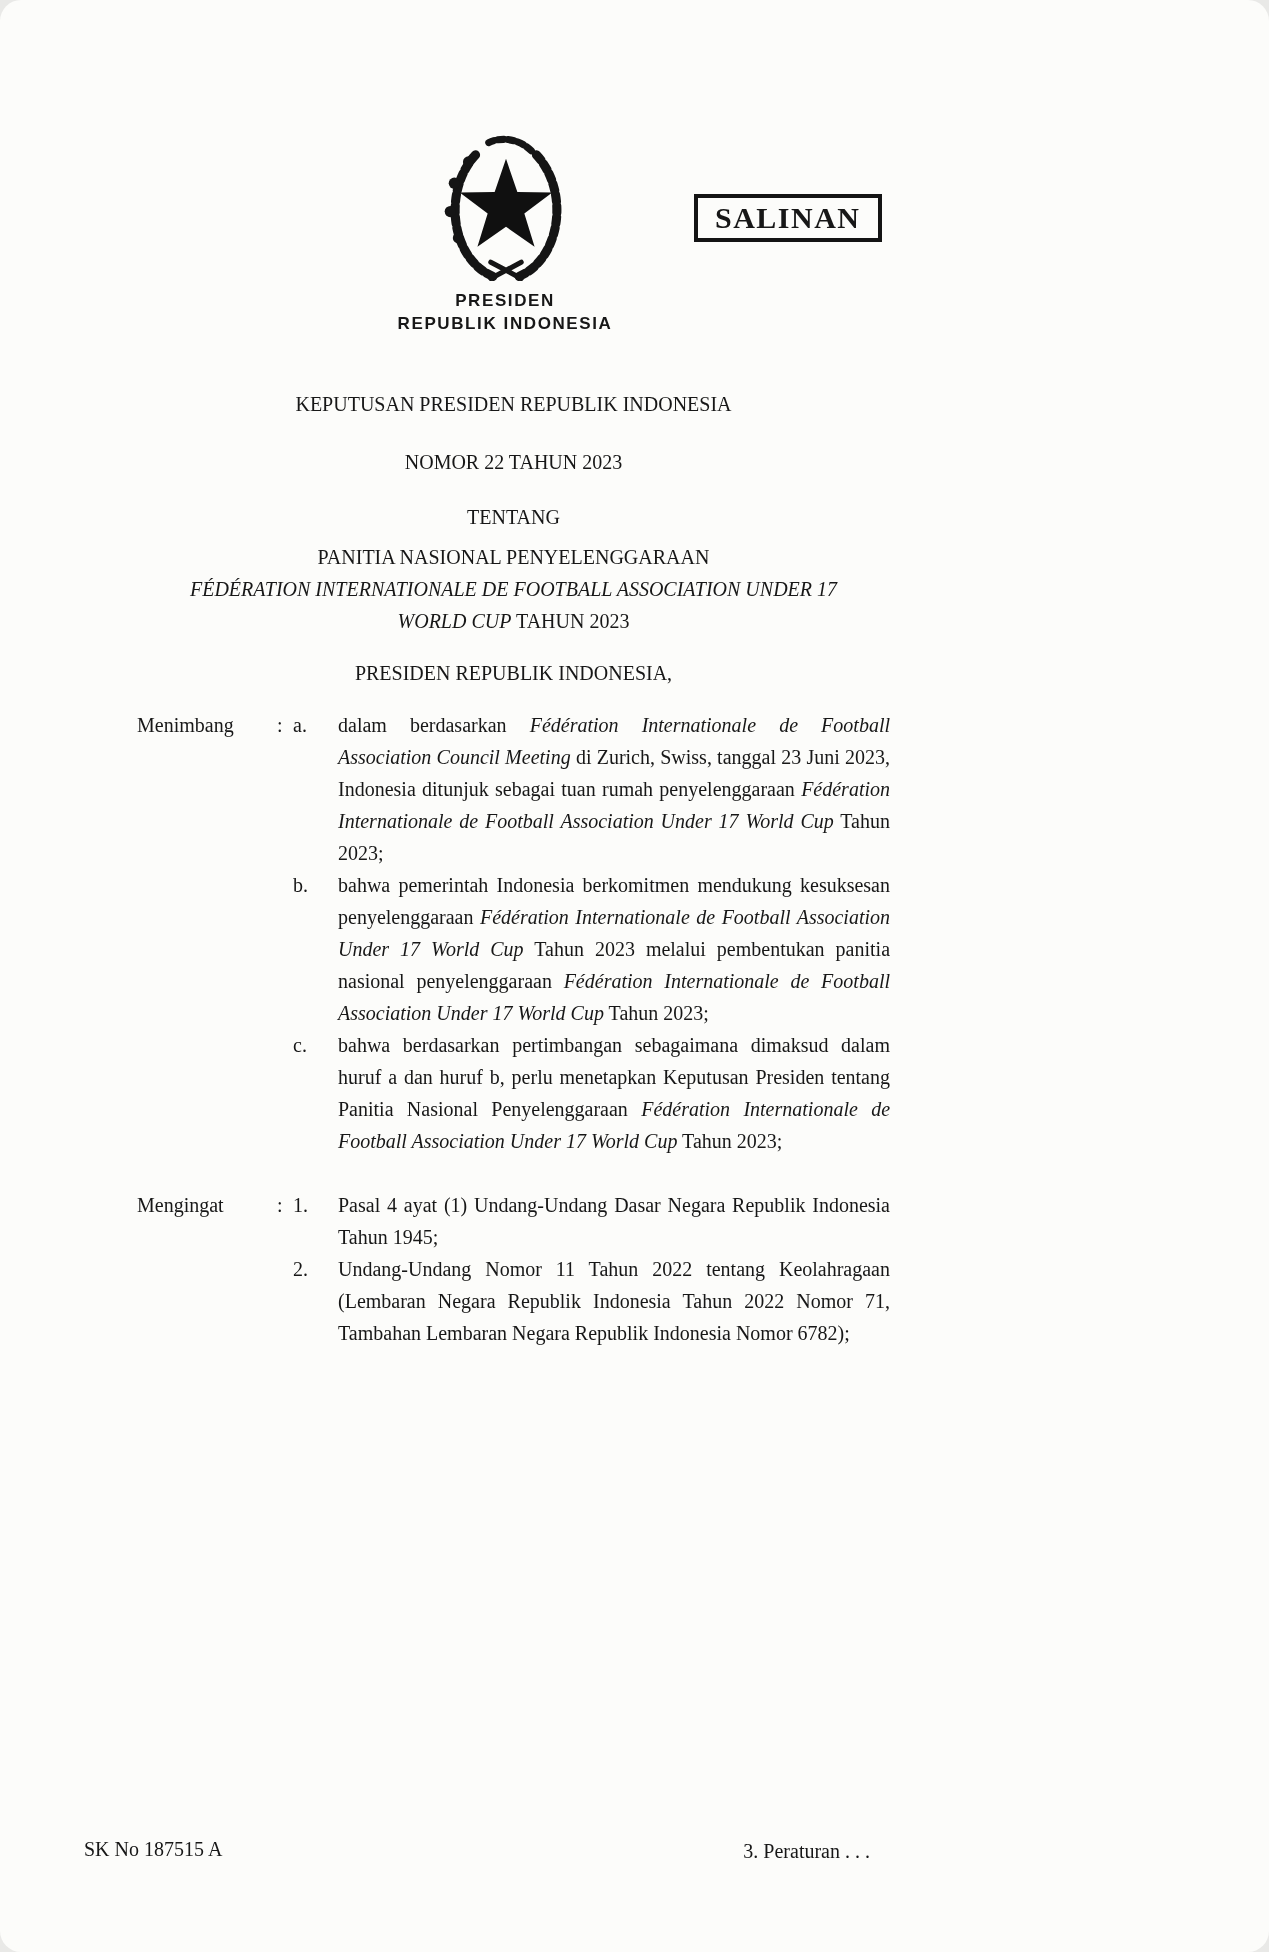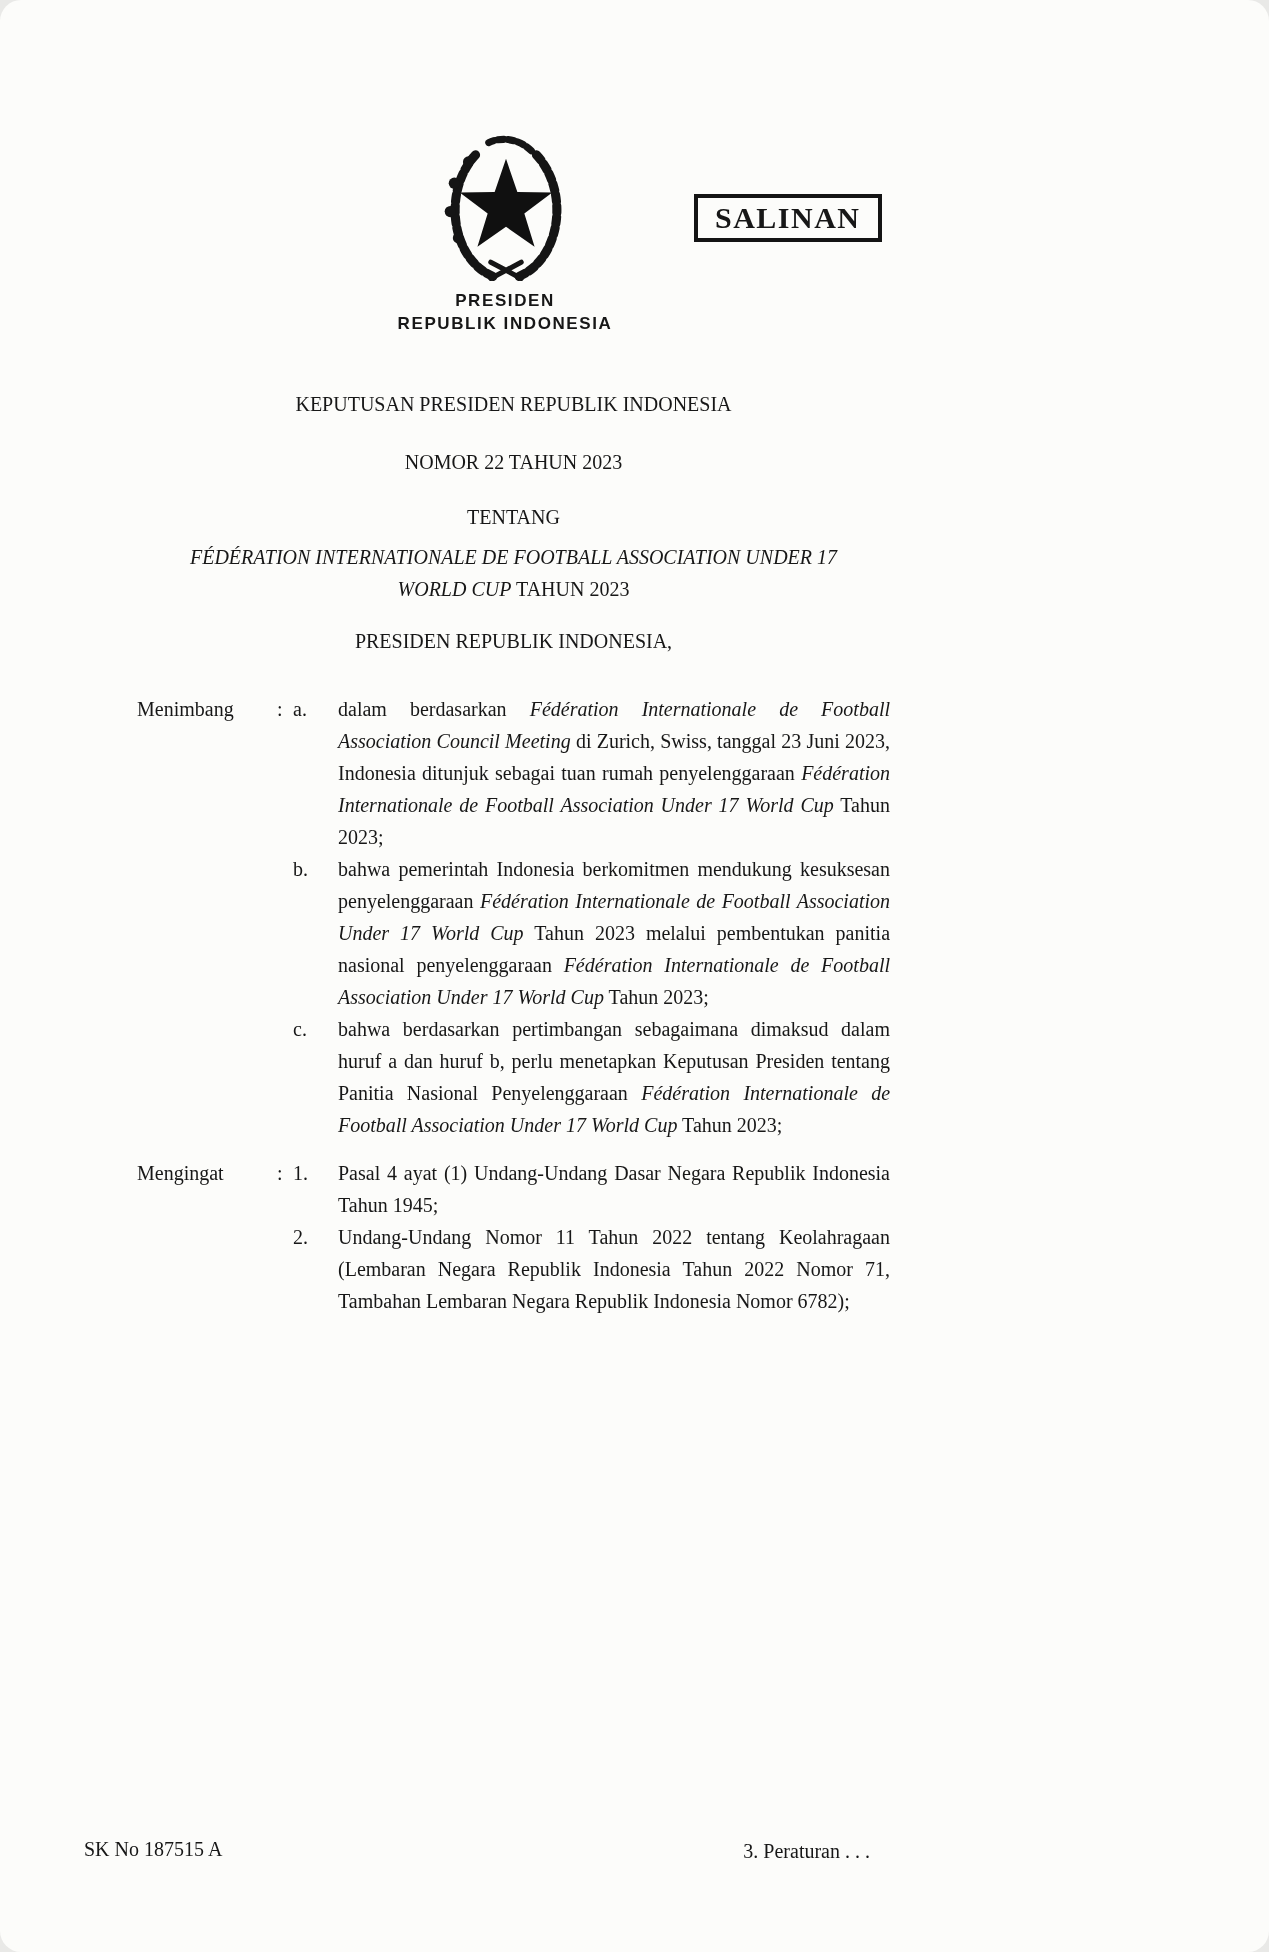--- a/index.html
+++ b/index.html
@@ -38,24 +38,24 @@
   .content {
     position:absolute; left:137px; top:388px; width:753px;
     font-size:20px; line-height:1.6;
   }
   .t-center { text-align:center; }
   .doc-heading { margin-bottom:26px; }
   .doc-number  { margin-bottom:23px; }
   .doc-tentang { margin-bottom:8px; }
   .subject-line { }
   .grace  { margin-top:36px; }
-  .issuer { margin-top:20px; margin-bottom:36px; }
+  .issuer { margin-top:20px; margin-bottom:20px; }
 
   .clause { display:flex; align-items:flex-start; }
-  .clause + .clause { margin-top:16px; }
+  .clause + .clause { margin-top:32px; }
   .clause-label { width:140px; flex:0 0 140px; }
   .clause-colon { width:16px; flex:0 0 16px; }
   .clause-items { flex:1; }
   .clause-item  { display:flex; align-items:flex-start; }
   .item-marker  { width:45px; flex:0 0 45px; }
   .item-text    { flex:1; text-align:justify; }
 
   
   .catchword {
     position:absolute; left:137px; top:1840px; width:733px;
@@ -95,20 +95,21 @@
     <div>PRESIDEN</div>
     <div>REPUBLIK INDONESIA</div>
   </div>
 
   <div class="content">
 
     <div class="t-center doc-heading">KEPUTUSAN PRESIDEN REPUBLIK INDONESIA</div>
     <div class="t-center doc-number">NOMOR 22 TAHUN 2023</div>
     <div class="t-center doc-tentang">TENTANG</div>
 
+    <div class="t-center subject-line"><span>PANITIA NASIONAL PENYELENGGARAAN</span></div>
     <div class="t-center subject-line"><span class="it">FÉDÉRATION INTERNATIONALE DE FOOTBALL ASSOCIATION UNDER 17</span></div>
     <div class="t-center subject-line"><span class="it">WORLD CUP</span><span> TAHUN 2023</span></div>
 
     <div class="t-center issuer">PRESIDEN REPUBLIK INDONESIA,</div>
 
     <div class="clause">
       <div class="clause-label">Menimbang</div>
       <div class="clause-colon">:</div>
       <div class="clause-items">
         <div class="clause-item">

